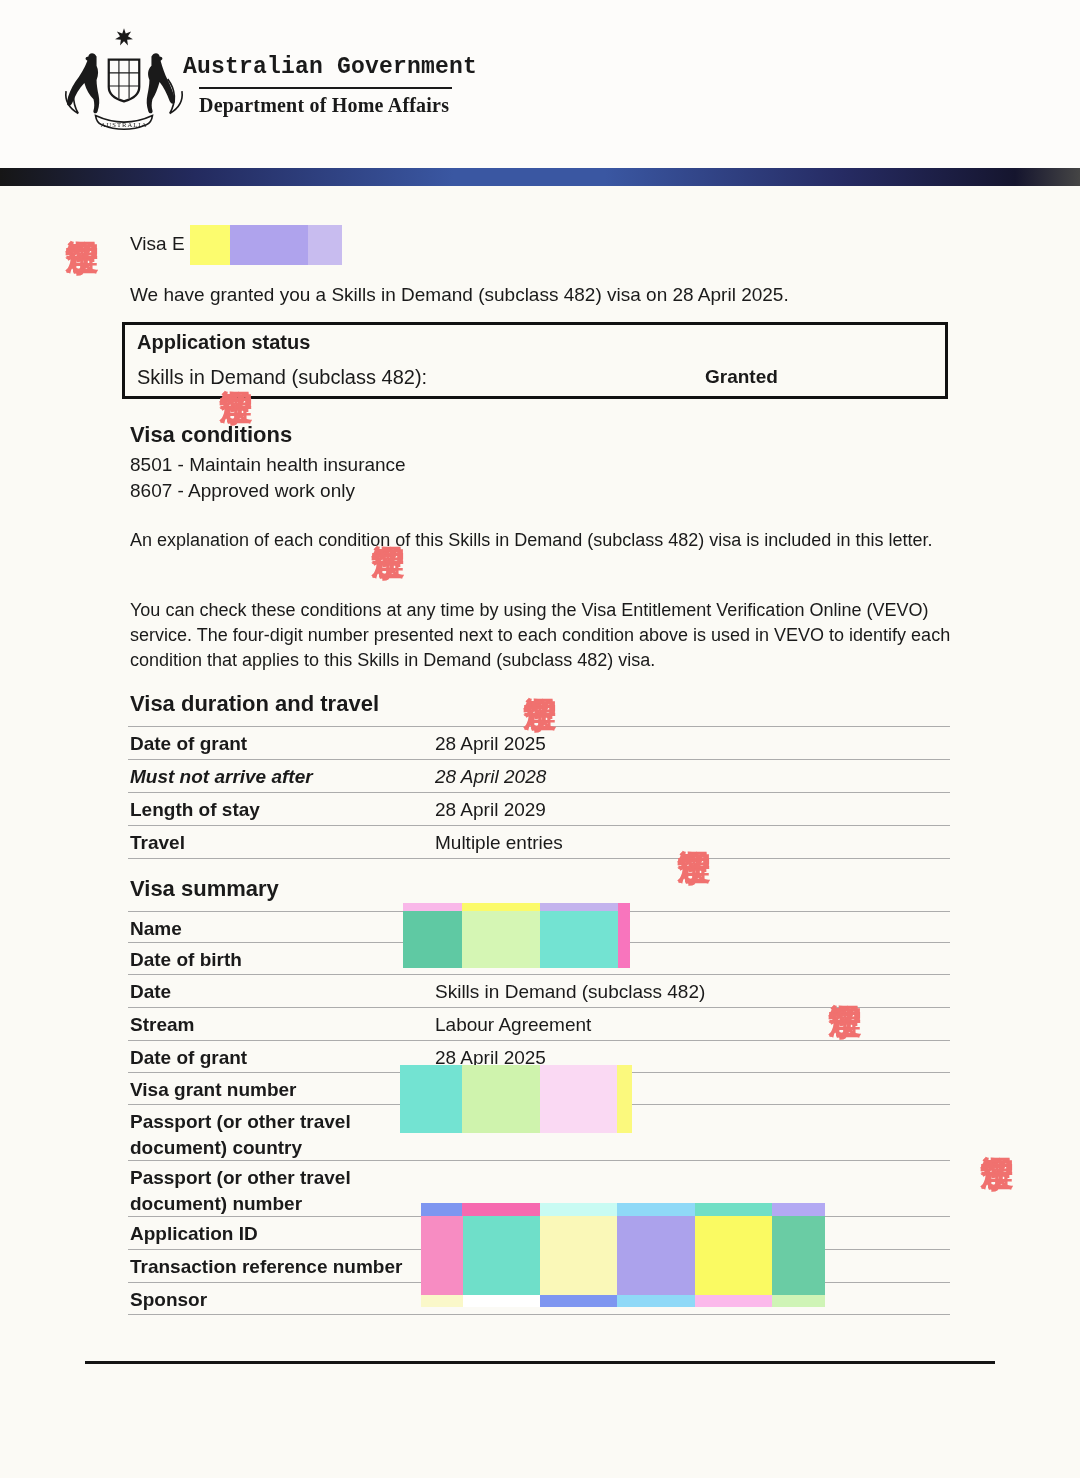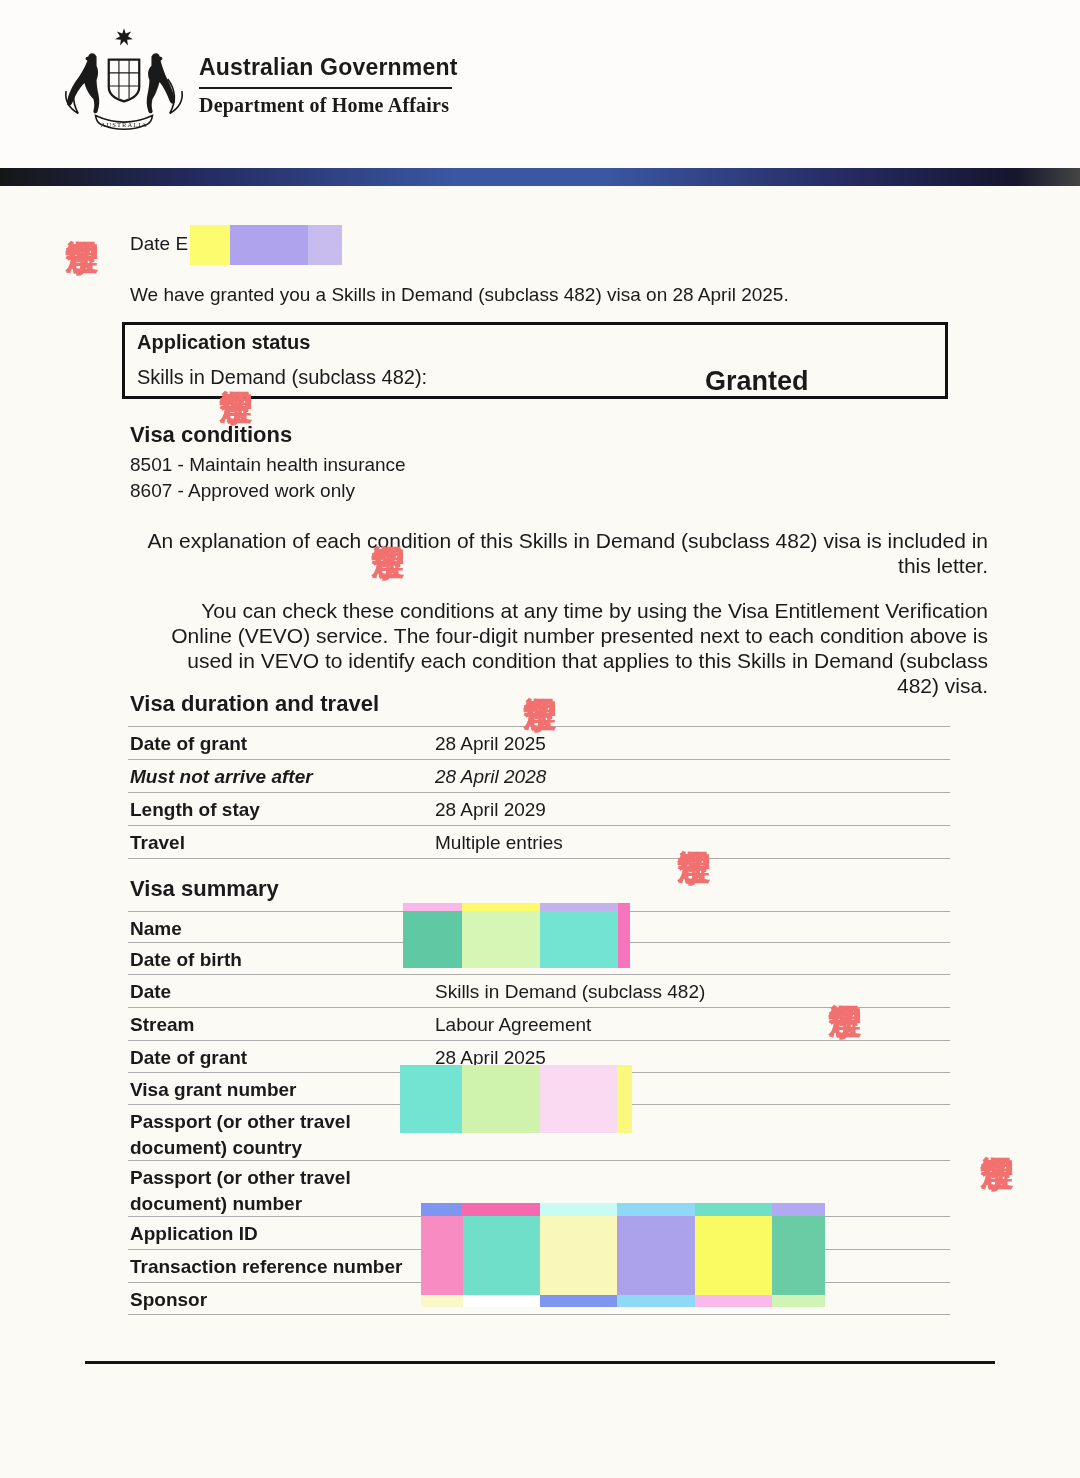--- a/index.html
+++ b/index.html
@@ -4,43 +4,43 @@
 <style>
   html,body{margin:0;padding:0;}
   body{background:#e8e8e8;font-family:"Liberation Sans", sans-serif;}
   .page{
     position:relative;width:1080px;height:1478px;margin:0 auto;
     background:#FBFAF5;overflow:hidden;color:#1a1a1a;
   }
   .top-bg{position:absolute;left:0;top:0;width:1080px;height:168px;background:#FDFCFA;}
   
   .crest{position:absolute;left:62px;top:26px;width:124px;height:112px;}
-  .gov-title{position:absolute;left:199px;top:54px;font-family:Liberation Sans, sans-serif;
+  .gov-title{position:absolute;left:183px;top:54px;font-family:Liberation Mono, monospace;
     font-weight:bold;font-size:23px;letter-spacing:0.2px;}
   .gov-rule{position:absolute;left:199px;top:87px;width:253px;height:2px;background:#1a1a1a;}
   .dept-title{position:absolute;left:199px;top:94px;font-family:"Liberation Serif",serif;
     font-weight:bold;font-size:20px;letter-spacing:0.2px;}
   .topbar{position:absolute;left:0;top:168px;width:1080px;height:18px;
     background:linear-gradient(90deg,#161616 0%,#232a5e 18%,#3a57a2 42%,#3a57a2 56%,#262b63 78%,#15152e 94%,#454545 100%);}
   
   .wm{position:absolute;writing-mode:vertical-rl;text-orientation:upright;
     font-size:33px;line-height:36px;letter-spacing:0px;color:var(--wm-color,#F0716F);
     font-family:"DejaVu Sans",sans-serif;font-weight:bold;z-index:30;pointer-events:none;}
   
   .txt{position:absolute;font-size:19px;line-height:25px;}
   .salutation{left:130px;top:231px;}
   .intro{left:130px;top:282px;width:845px;}
   .status-box{position:absolute;left:122px;top:322px;width:820px;height:71px;
     border:3px solid #111;background:transparent;}
   .status-title{position:absolute;left:12px;top:6px;font-size:20px;font-weight:bold;}
   .status-label{position:absolute;left:12px;top:41px;font-size:20px;}
-  .status-value{position:absolute;left:580px;top:41px;font-size:27px;font-weight:bold;}
+  .status-value{position:absolute;left:580px;top:41px;font-size:19px;font-weight:bold;}
   .h1{position:absolute;left:130px;font-size:22px;font-weight:bold;}
   .cond-line{position:absolute;left:130px;font-size:19px;line-height:26px;}
-  .para{position:absolute;left:140px;width:848px;font-size:21px;line-height:25px;text-align:right;}
+  .para{position:absolute;left:130px;width:848px;font-size:18px;line-height:25px;}
   
   .tbl{position:absolute;left:128px;width:822px;border-bottom:1px solid #ACACAC;}
   .trow{position:relative;border-top:1px solid #ACACAC;}
   .tlabel{position:absolute;left:2px;top:4px;width:300px;font-size:19px;font-weight:bold;line-height:26px;}
   .tvalue{position:absolute;left:307px;top:4px;font-size:19px;line-height:25px;}
   
   .redact{position:absolute;z-index:20;font-size:0;}
   .rrow{display:flex;}
   .seg{display:inline-block;height:100%;}
   .footer-rule{position:absolute;left:85px;top:1361px;width:910px;height:3px;background:#141414;}
@@ -72,21 +72,21 @@
   <div class="topbar"></div>
 
   <div class="wm" style="left:64px;top:214px;">辽宁澳智</div>
   <div class="wm" style="left:218px;top:364px;">辽宁澳智</div>
   <div class="wm" style="left:370px;top:519px;">辽宁澳智</div>
   <div class="wm" style="left:522px;top:671px;">辽宁澳智</div>
   <div class="wm" style="left:676px;top:824px;">辽宁澳智</div>
   <div class="wm" style="left:827px;top:978px;">辽宁澳智</div>
   <div class="wm" style="left:979px;top:1130px;">辽宁澳智</div>
 
-  <div class="txt salutation">Date E</div>
+  <div class="txt salutation">Visa E</div>
   <div class="redact" style="left:190px;top:225px;width:152px;height:40px;">
     <div class="rrow" style="height:40px;">
       <span class="seg" style="width: 40px; background: rgb(252, 252, 110);"></span>
       <span class="seg" style="width: 78px; background: rgb(175, 163, 237);"></span>
       <span class="seg" style="width: 34px; background: rgb(200, 188, 239);"></span>
     </div>
   </div>
 
   <div class="txt intro">We have granted you a Skills in Demand (subclass 482) visa on 28 April 2025.</div>
 

